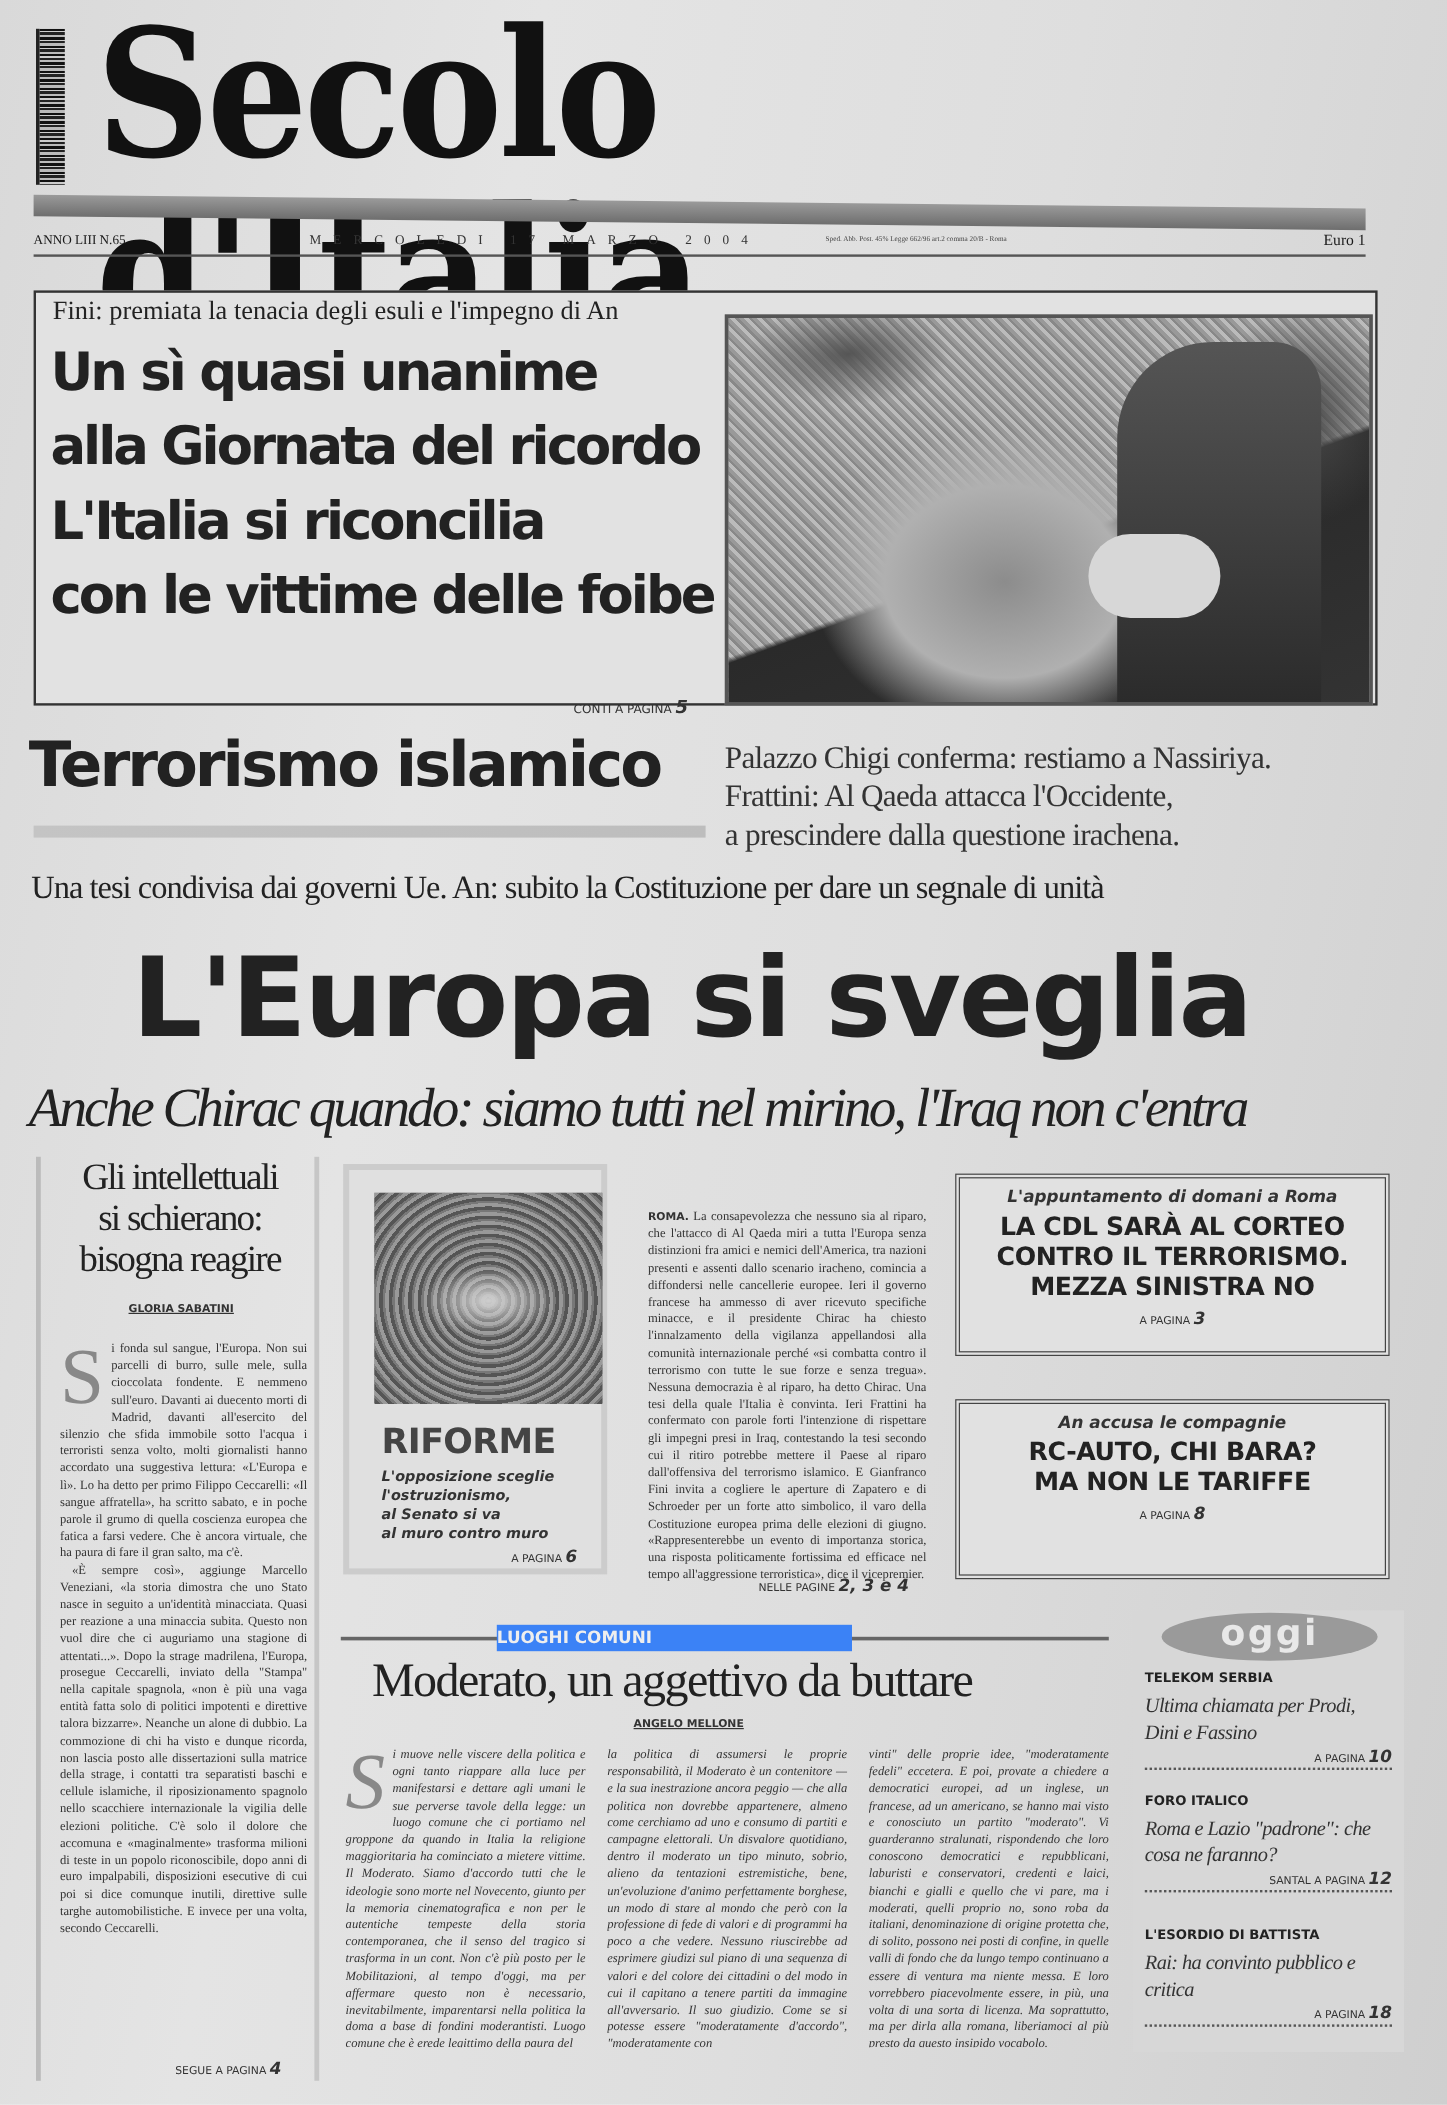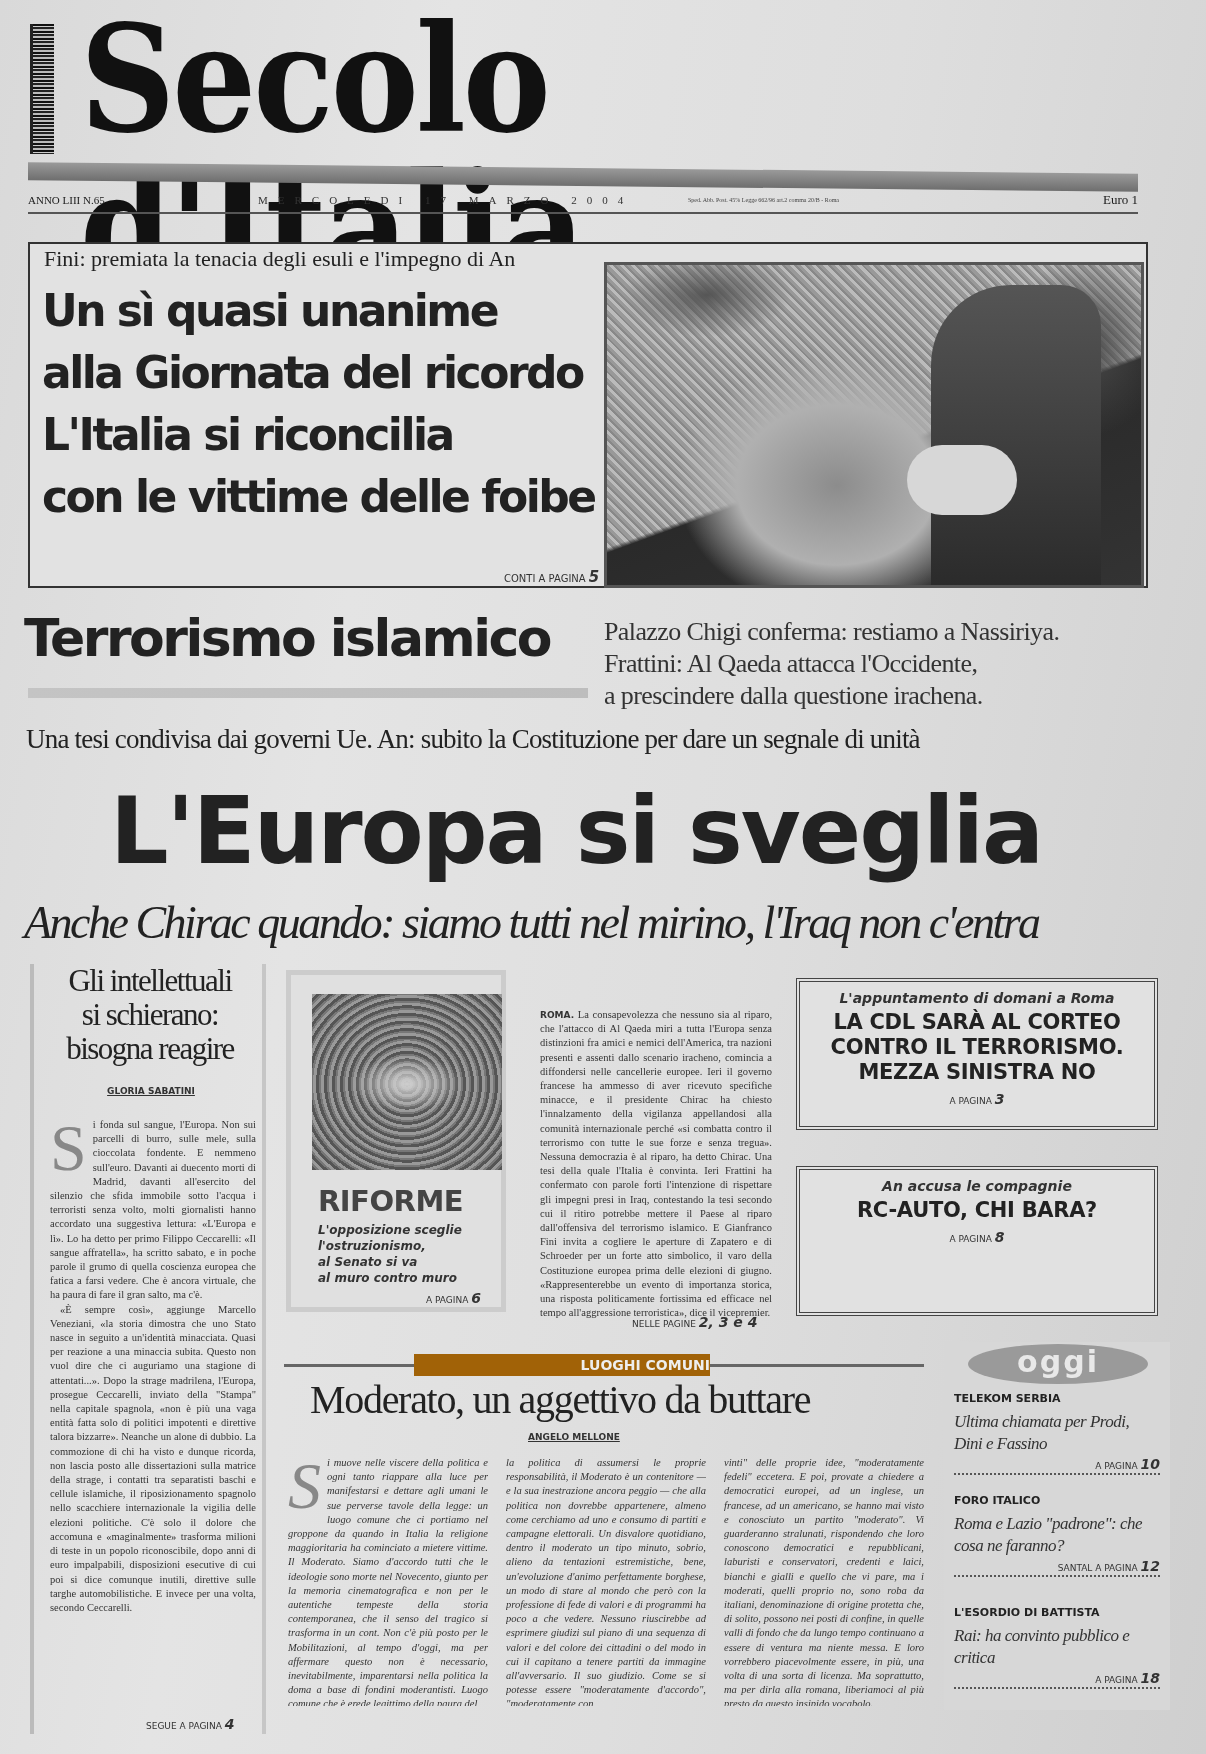--- a/index.html
+++ b/index.html
@@ -43,21 +43,21 @@
     .top-box {
       left: 28px; top: 242px; width: 1120px; height: 346px;
       border: 2px solid #333; background: #e2e2e2;
     }
     .top-kicker { left: 44px; top: 246px; font-size: 22px; color: #222; }
     .top-head {
       left: 42px; top: 280px; width: 560px;
       font-family: "DejaVu Sans", sans-serif; font-weight: bold;
       font-size: 44px; line-height: 62px; letter-spacing: -2.5px; color: #222;
     }
-    .top-cont { left: 478px; top: 568px; font-size: 10px; font-family: "DejaVu Sans", sans-serif; color: #333; margin-left: 26px; }
+    .top-cont { left: 478px; top: 580px; font-size: 10px; font-family: "DejaVu Sans", sans-serif; color: #333; }
     .top-cont b { font-size: 15px; font-style: italic; }
     .photo-main {
       left: 604px; top: 262px; width: 540px; height: 326px;
       border: 3px solid #555;
       background:
         radial-gradient(ellipse 120px 60px at 100px 30px, #555 0%, transparent 70%),
         radial-gradient(ellipse 200px 160px at 230px 220px, #8c8c8c 0%, #b0b0b0 50%, transparent 80%),
         radial-gradient(ellipse 110px 130px at 480px 80px, #4a4a4a 0%, transparent 70%),
         linear-gradient(160deg, transparent 55%, #2a2a2a 56%, #333 100%),
         repeating-linear-gradient(45deg, #999 0 3px, #bbb 3px 6px, #888 6px 8px),
@@ -152,21 +152,21 @@
       font-family: "DejaVu Sans", sans-serif;
     }
     .rbox .kick { font-weight: bold; font-style: italic; font-size: 14px; color: #333; margin-top: 8px; }
     .rbox .head { font-weight: bold; font-size: 21px; line-height: 25px; color: #222; margin-top: 4px; letter-spacing: -0.3px; }
     .rbox .ref { margin-top: 6px; }
 
     
     .luoghi-rule { left: 284px; top: 1364px; width: 640px; height: 3px; background: #666; }
     .luoghi-tab {
       left: 414px; top: 1354px; width: 296px; height: 22px;
-      background: #a16207; color: #eee; text-align: right;
+      background: #3b82f6; color: #eee; text-align: left;
       font-family: "DejaVu Sans", sans-serif; font-weight: bold; font-size: 14px; line-height: 22px;
     }
     .mod-head {
       left: 310px; top: 1376px; white-space: nowrap;
       font-size: 40px; letter-spacing: -1.3px; color: #222;
     }
     .mod-col { width: 200px; }
 
     
     .oggi-panel {
@@ -275,20 +275,21 @@
   </div>
   <div class="ref pageref">
     <span>A PAGINA</span>
     <b>3</b>
   </div>
 </div>
 <div class="abs rbox" style="left:796px; top:1166px; width:362px; height:150px;">
   <div class="kick">An accusa le compagnie</div>
   <div class="head">
     <div>RC-AUTO, CHI BARA?</div>
+    <div>MA NON LE TARIFFE</div>
   </div>
   <div class="ref pageref">
     <span>A PAGINA</span>
     <b>8</b>
   </div>
 </div>
 
 <div class="abs luoghi-rule"></div>
 <div class="abs luoghi-tab">LUOGHI COMUNI</div>
 <div class="abs mod-head">Moderato, un aggettivo da buttare</div>

